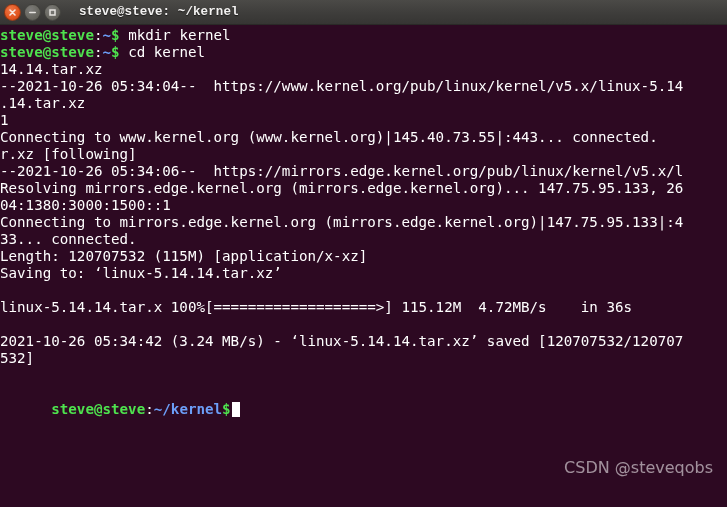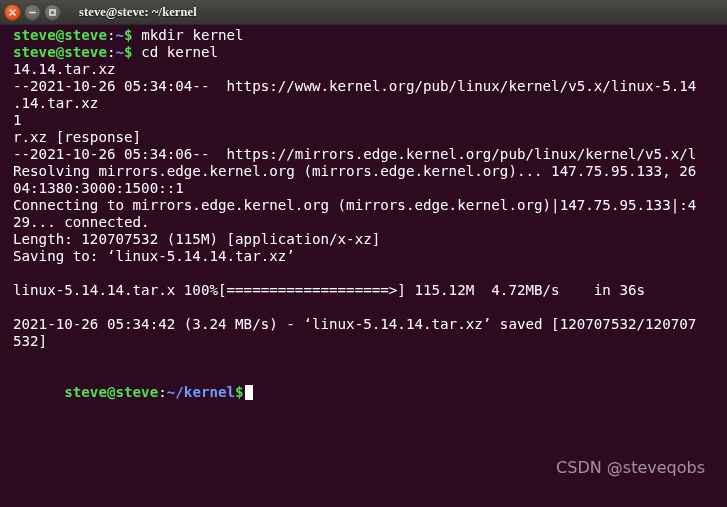--- a/index.html
+++ b/index.html
@@ -48,35 +48,35 @@
   .wbtn.min, .wbtn.max {
     background: radial-gradient(circle at 38% 32%, #7d7c79 0%, #67665f 60%, #55544e 100%);
   }
   .wbtn svg { display: block; }
 
   #window-title {
     flex: 1;
     text-align: left;
     margin-left: 18px;
     color: #f2f1f0;
-    font-family: Liberation Serif, serif;
+    font-family: Liberation Mono, monospace;
     font-size: 12.5px;
     font-weight: bold;
     letter-spacing: 0.1px;
     white-space: nowrap;
     text-shadow: 0 1px 1px rgba(0,0,0,0.55);
     padding-right: 40px;
   }
 
   
   #terminal {
     position: relative;
     height: 482px;
     background: #2d0922;
-    padding: 2px 0 0 13px;
+    padding: 2px 0 0 0;
     box-sizing: border-box;
     overflow: hidden;
   }
   .tline {
     font-family: "DejaVu Sans Mono", monospace;
     font-size: 14.2px;
     line-height: 17px;
     height: 17px;
     white-space: pre;
     color: #ffffff;
@@ -92,21 +92,21 @@
     width: 8px;
     height: 15px;
     background: #ffffff;
     vertical-align: -3px;
     margin-left: 1px;
   }
 
   
   #watermark {
     position: absolute;
-    right: 22px;
+    right: 14px;
     bottom: 30px;
     color: rgba(232,228,230,0.62);
     font-family: "DejaVu Sans", sans-serif;
     font-size: 16px;
     white-space: nowrap;
     pointer-events: none;
   }
 </style>
 </head>
 <body>
@@ -135,26 +135,27 @@
   </div>
 
   <div id="terminal">
     <div id="output">
         <div class="tline"><span class="g">steve@steve</span><span class="w">:</span><span class="b">~</span><span class="g">$</span><span class="w"> mkdir kernel</span></div>
         <div class="tline"><span class="g">steve@steve</span><span class="w">:</span><span class="b">~</span><span class="g">$</span><span class="w"> cd kernel</span></div>
         <div class="tline">14.14.tar.xz</div>
         <div class="tline">--2021-10-26 05:34:04--  https://www.kernel.org/pub/linux/kernel/v5.x/linux-5.14</div>
         <div class="tline">.14.tar.xz</div>
         <div class="tline">1</div>
-        <div class="tline">r.xz [response]</div>
+        <div class="tline">Connecting to www.kernel.org (www.kernel.org)|145.40.73.55|:443... connected.</div>
+        <div class="tline">r.xz [following]</div>
         <div class="tline">--2021-10-26 05:34:06--  https://mirrors.edge.kernel.org/pub/linux/kernel/v5.x/l</div>
         <div class="tline">Resolving mirrors.edge.kernel.org (mirrors.edge.kernel.org)... 147.75.95.133, 26</div>
         <div class="tline">04:1380:3000:1500::1</div>
         <div class="tline">Connecting to mirrors.edge.kernel.org (mirrors.edge.kernel.org)|147.75.95.133|:4</div>
-        <div class="tline">29... connected.</div>
+        <div class="tline">33... connected.</div>
         <div class="tline">Length: 120707532 (115M) [application/x-xz]</div>
         <div class="tline">Saving to: ‘linux-5.14.14.tar.xz’</div>
         <div class="tline blank"> </div>
         <div class="tline">linux-5.14.14.tar.x 100%[===================&gt;] 115.12M  4.72MB/s    in 36s</div>
         <div class="tline blank"> </div>
         <div class="tline">2021-10-26 05:34:42 (3.24 MB/s) - ‘linux-5.14.14.tar.xz’ saved [120707532/120707</div>
         <div class="tline">532]</div>
         <div class="tline blank"> </div>
       </div>
 

